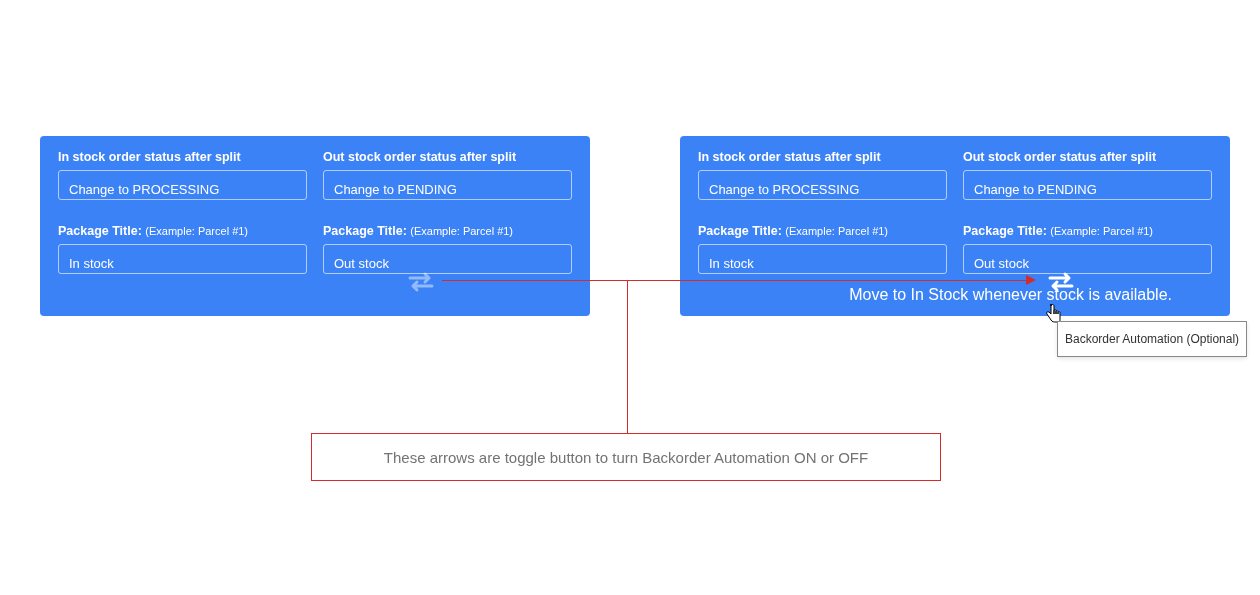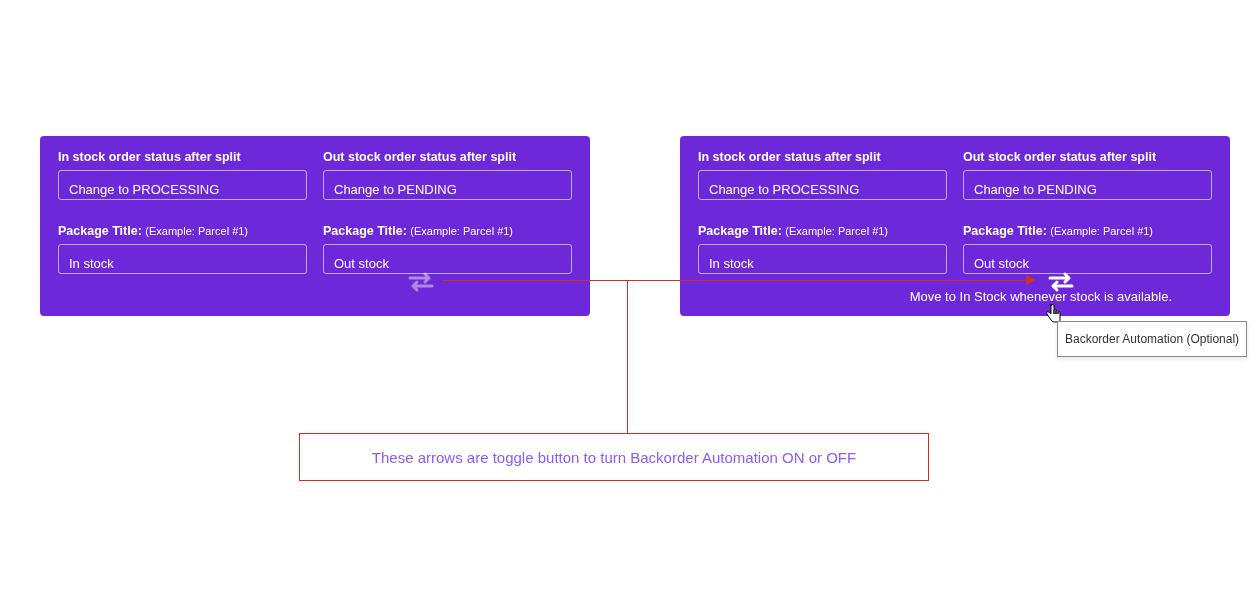--- a/index.html
+++ b/index.html
@@ -6,21 +6,21 @@
     body {
       font-family: "Segoe UI", Arial, sans-serif;
       background: #ffffff;
       width: 1260px;
       height: 595px;
       position: relative;
       font-size: 13px;
     }
     .panel {
       position: absolute;
-      background: #6d28d9;
+      background: #3b82f6;
       border-radius: 4px;
       padding: 14px 18px;
       color: #fff;
     }
     .panel-left {
       left: 40px;
       top: 136px;
       width: 550px;
       height: 180px;
     }
@@ -68,21 +68,21 @@
     }
     .toggle-off svg path { stroke: rgba(255,255,255,0.45); }
     .toggle-on svg path { stroke: #fff; }
     .toggle-arrows {
       width: 28px;
       height: 22px;
       display: inline-block;
       cursor: pointer;
     }
     .helper-text {
-      font-size: 13px;
+      font-size: 16px;
       color: #fff;
       margin-top: 2px;
       white-space: nowrap;
       position: absolute;
       bottom: 12px;
       right: 58px;
     }
     .connector-h1 {
       position: absolute;
       height: 0;
@@ -103,26 +103,26 @@
     .connector-v {
       position: absolute;
       width: 0;
       border-left: 1px solid #d62b2b;
       left: 627px;
       top: 280px;
       height: 155px;
     }
     .note-box {
       position: absolute;
-      left: 299px;
+      left: 311px;
       top: 433px;
       width: 630px;
       height: 48px;
       border: 1px solid #d62b2b;
-      color: #8b5cf6;
+      color: #737373;
       font-size: 15px;
       display: flex;
       align-items: center;
       justify-content: center;
       background: #fff;
     }
     .tooltip {
       position: absolute;
       left: 1057px;
       top: 321px;

